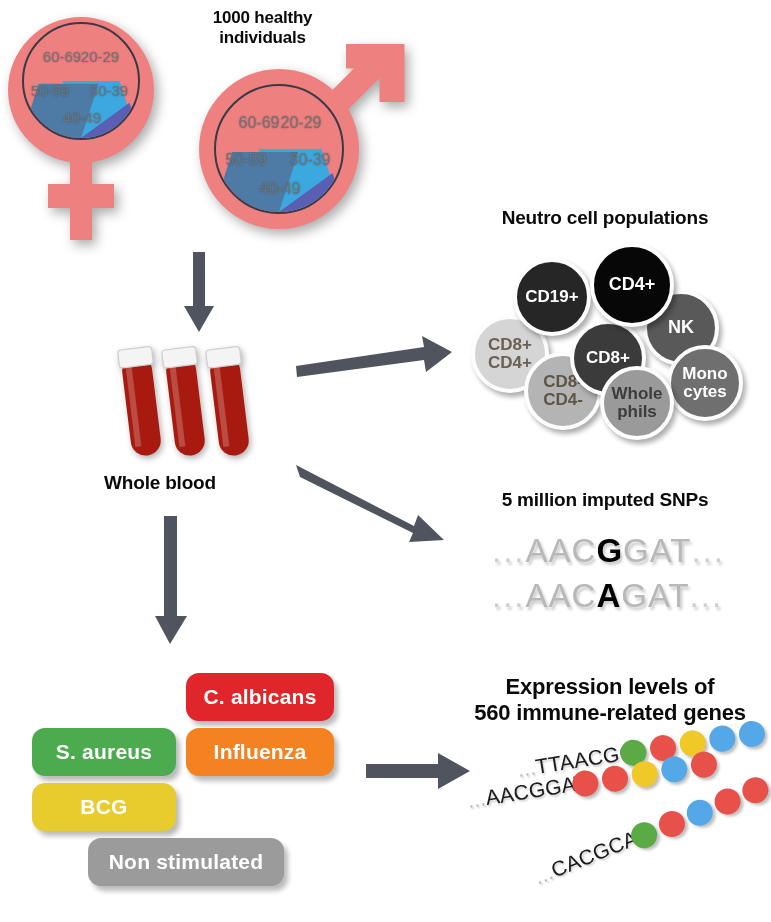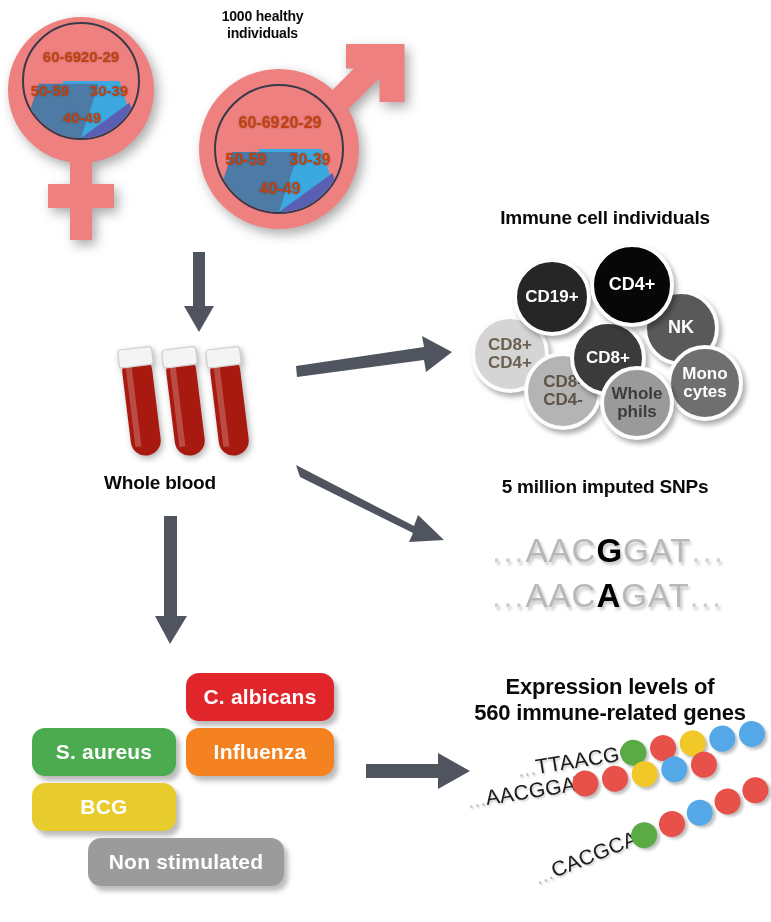--- a/index.html
+++ b/index.html
@@ -30,28 +30,28 @@
     position: absolute;
     font-weight: bold;
     color: #0a0a0a;
     text-align: center;
     line-height: 1.18;
     letter-spacing: -0.2px;
     white-space: pre-line;
   }
   #title-individuals {
     left: 160px; top: 8px; width: 205px;
-    font-size: 14px;
+    font-size: 17px;
   }
   #title-immune {
     left: 455px; top: 207px; width: 300px;
     font-size: 19px;
   }
   #title-snps {
-    left: 455px; top: 476px; width: 300px;
+    left: 455px; top: 489px; width: 300px;
     font-size: 19px;
   }
   #title-expression {
     left: 455px; top: 674px; width: 310px;
     font-size: 22px;
   }
   #label-whole-blood {
     left: 70px; top: 472px; width: 180px;
     font-size: 19px;
   }
@@ -70,22 +70,22 @@
     box-sizing: border-box;
   }
   .slice {
     position: absolute;
     left: 50%; top: 50%;
     width: 50%; height: 50%;
     transform-origin: 0% 100%;
   }
   .pie-label {
     position: absolute;
-    color: #c2410c;
-    font-weight: bold;
+    color: #737373;
+    font-weight: normal;
     white-space: nowrap;
     text-align: center;
     transform: translate(-50%, -50%);
     text-shadow: 0 0 2px rgba(0,0,0,0.35);
   }
 
   
   .arrow-svg { position: absolute; overflow: visible; }
 
   
@@ -242,21 +242,21 @@
 
   <svg class="arrow-svg" style="left:296px; top:460px;" width="160" height="90">
     <polygon points="0,5 118,66 122,55 148,80 113,82 117,73 4,17" fill="#4f545e"></polygon>
   </svg>
 
   <svg class="arrow-svg" style="left:150px; top:516px;" width="44" height="130">
     <rect x="14" y="0" width="13" height="104" fill="#4f545e"></rect>
     <polygon points="5,100 37,100 20,128" fill="#4f545e"></polygon>
   </svg>
 
-  <div class="heading" id="title-immune">Immune cell individuals</div>
+  <div class="heading" id="title-immune">Neutro cell populations</div>
 
   <div class="abs" style="left:0; top:0; width:771px; height:922px; pointer-events:none;">
     <div class="cell" style="left:471px; top:315px; width:78px; height:78px; background:#d5d5d5; color:#6b6052; font-size:17px; z-index:2;">CD8+
 CD4+</div>
     <div class="cell" style="left:513px; top:258px; width:78px; height:78px; background:#262626; color:#ffffff; font-size:17px; z-index:4;">CD19+</div>
     <div class="cell" style="left:590px; top:243px; width:84px; height:84px; background:#070707; color:#ffffff; font-size:18px; z-index:6;">CD4+</div>
     <div class="cell" style="left:643px; top:290px; width:76px; height:76px; background:#595959; color:#ffffff; font-size:18px; z-index:3;">NK</div>
     <div class="cell" style="left:570px; top:320px; width:76px; height:76px; background:#3b3b3b; color:#ffffff; font-size:17px; z-index:5;">CD8+</div>
     <div class="cell" style="left:524px; top:352px; width:78px; height:78px; background:#b4b4b4; color:#5e5448; font-size:17px; z-index:4;">CD8-
 CD4-</div>

